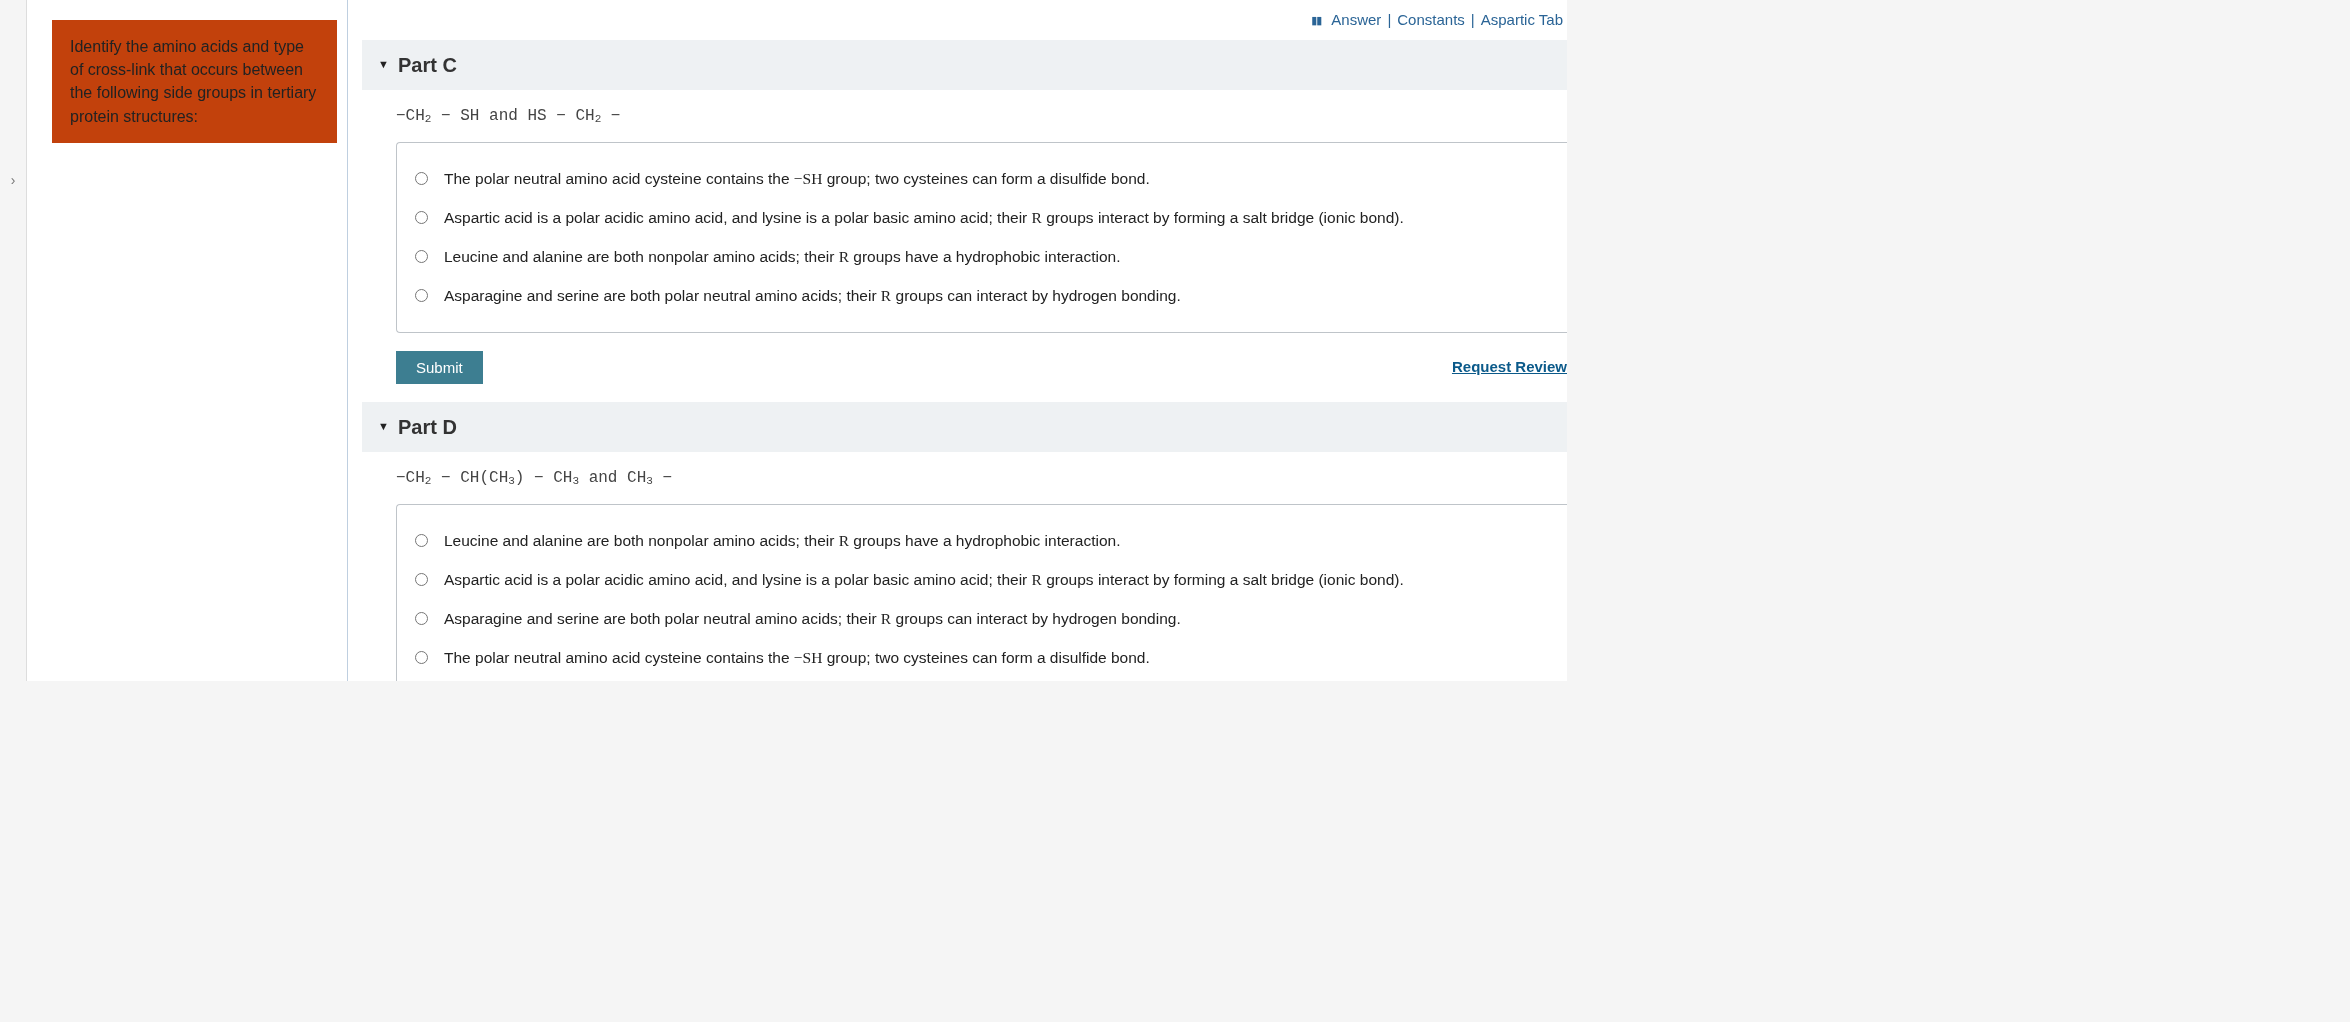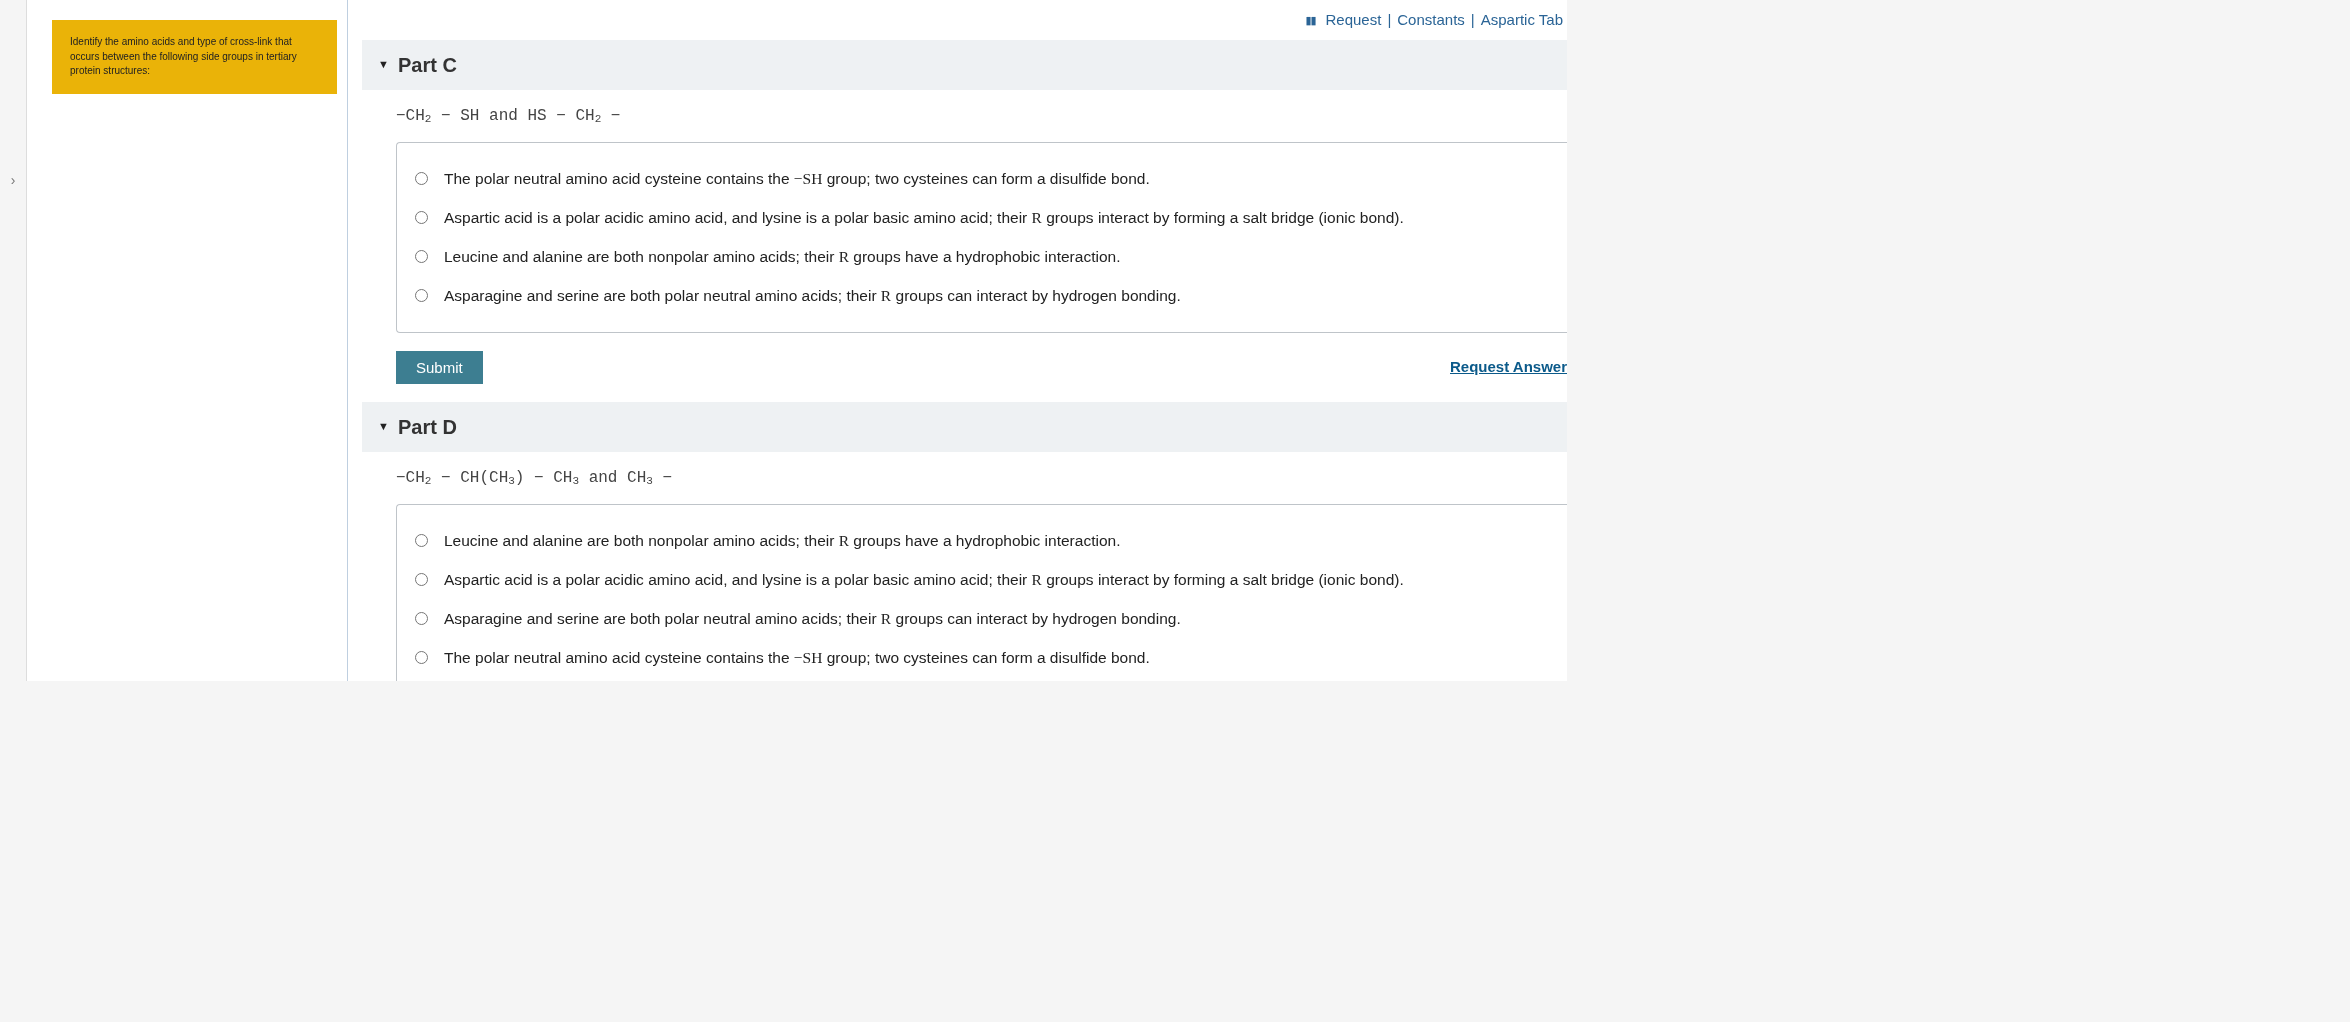--- a/index.html
+++ b/index.html
@@ -30,23 +30,23 @@
     font-size: 14px;
     font-weight: 400;
   }
   .left-col {
     width: 321px;
     border-right: 1px solid #bfcfe0;
     padding: 20px 10px 10px 25px;
     background: #ffffff;
   }
   .instruction-box {
-    background: #eab308;
+    background: #c2410c;
     padding: 15px 18px;
-    font-size: 10px;
+    font-size: 16px;
     color: #222;
     line-height: 1.45;
   }
   .main-col {
     flex: 1;
     background: #ffffff;
     padding-top: 3px;
     position: relative;
     overflow: hidden;
   }
@@ -145,21 +145,21 @@
   </div>
 
   <div class="left-col">
     <div class="instruction-box">Identify the amino acids and type of cross-link that occurs between the following side groups in tertiary protein structures:</div>
   </div>
 
   <div class="main-col">
 
     <div class="top-links">
       <span class="bar-icon">▮▮</span>
-      <a href="#">Request</a>
+      <a href="#">Answer</a>
       <span class="sep">|</span>
       <a href="#">Constants</a>
       <span class="sep">|</span>
       <a href="#">Aspartic Tab</a>
     </div>
 
     <div class="part-header">
       <span class="collapse-arrow">▼</span>
       <span class="part-label">Part C</span>
     </div>
@@ -187,21 +187,21 @@
       <label class="opt-row">
         <input type="radio" name="pc" style="">
         <span class="opt-text">
           <span>Asparagine and serine are both polar neutral amino acids; their </span><span class="rmath">R</span><span> groups can interact by hydrogen bonding.</span>
         </span>
       </label>
     </div>
 
     <div class="actions">
       <button class="btn-submit">Submit</button>
-      <a href="#" class="link-req">Request Answer</a>
+      <a href="#" class="link-req">Request Review</a>
     </div>
 
     <div class="part-header second">
       <span class="collapse-arrow">▼</span>
       <span class="part-label">Part D</span>
     </div>
     <div class="chem-formula">−CH<sub>2</sub> − CH(CH<sub>3</sub>) − CH<sub>3</sub> and CH<sub>3</sub> −</div>
 
     <div class="options-box">
       <label class="opt-row">

